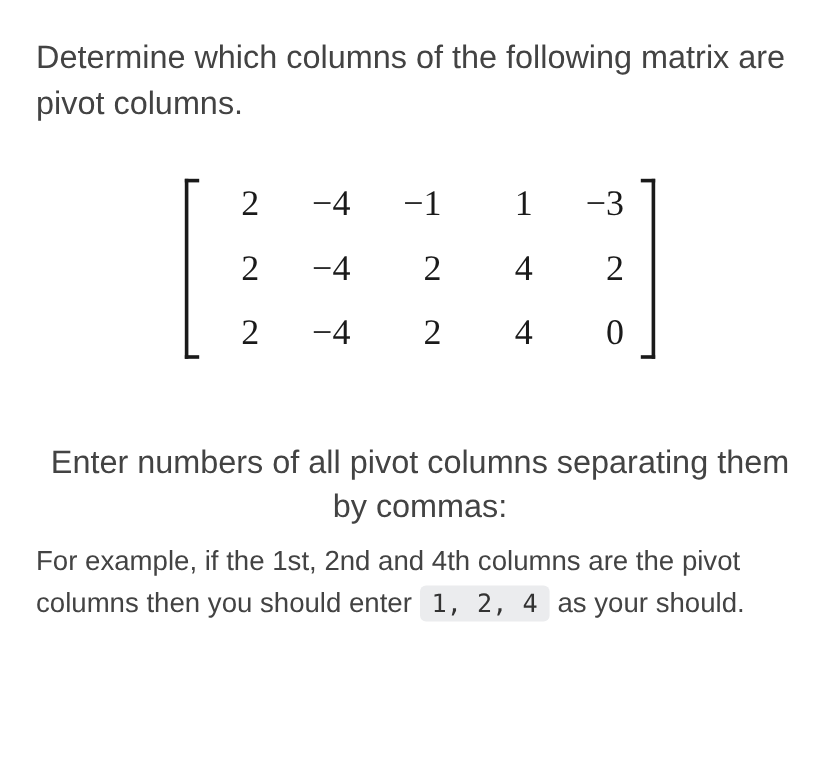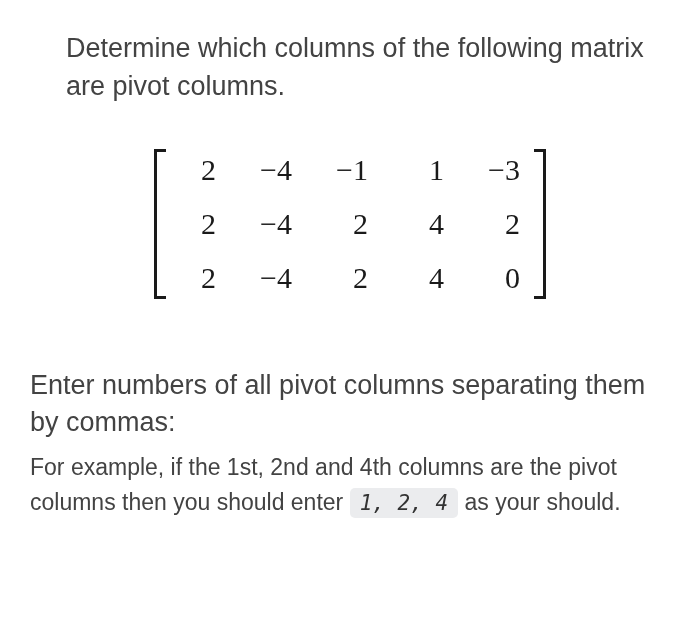--- a/index.html
+++ b/index.html
@@ -14,21 +14,20 @@
       height: 635px;
       padding: 30px 30px;
       color: #3a3a3a;
     }
     .question-text {
       font-size: 27px;
       line-height: 1.4;
       color: #434343;
       font-weight: 400;
       margin-bottom: 30px;
-      margin-left: 36px;
     }
     .matrix-container {
       display: flex;
       justify-content: center;
       margin: 35px 0 60px 0;
     }
     .matrix {
       display: flex;
       align-items: center;
       font-family: 'Cambria Math', 'STIX', 'Times New Roman', serif;
@@ -90,35 +89,35 @@
       text-align: right;
       min-width: 36px;
       font-weight: 400;
     }
     .instruction-text {
       font-size: 27px;
       line-height: 1.4;
       color: #434343;
       font-weight: 400;
       margin-bottom: 8px;
+      text-align: center;
     }
     .example-text {
       font-size: 23px;
       line-height: 1.5;
       color: #434343;
       font-weight: 400;
     }
     .code-inline {
       background: #ebecee;
       border-radius: 5px;
       padding: 3px 10px;
       font-family: 'Menlo', 'Consolas', monospace;
       font-size: 21px;
       color: #333;
-      font-style: italic;
     }
   </style>
 </head>
 <body>
 
 <div class="question-text">Determine which columns of the following matrix are pivot columns.</div>
 
 <div class="matrix-container">
   <div class="matrix">
     <div class="bracket-left"></div>

